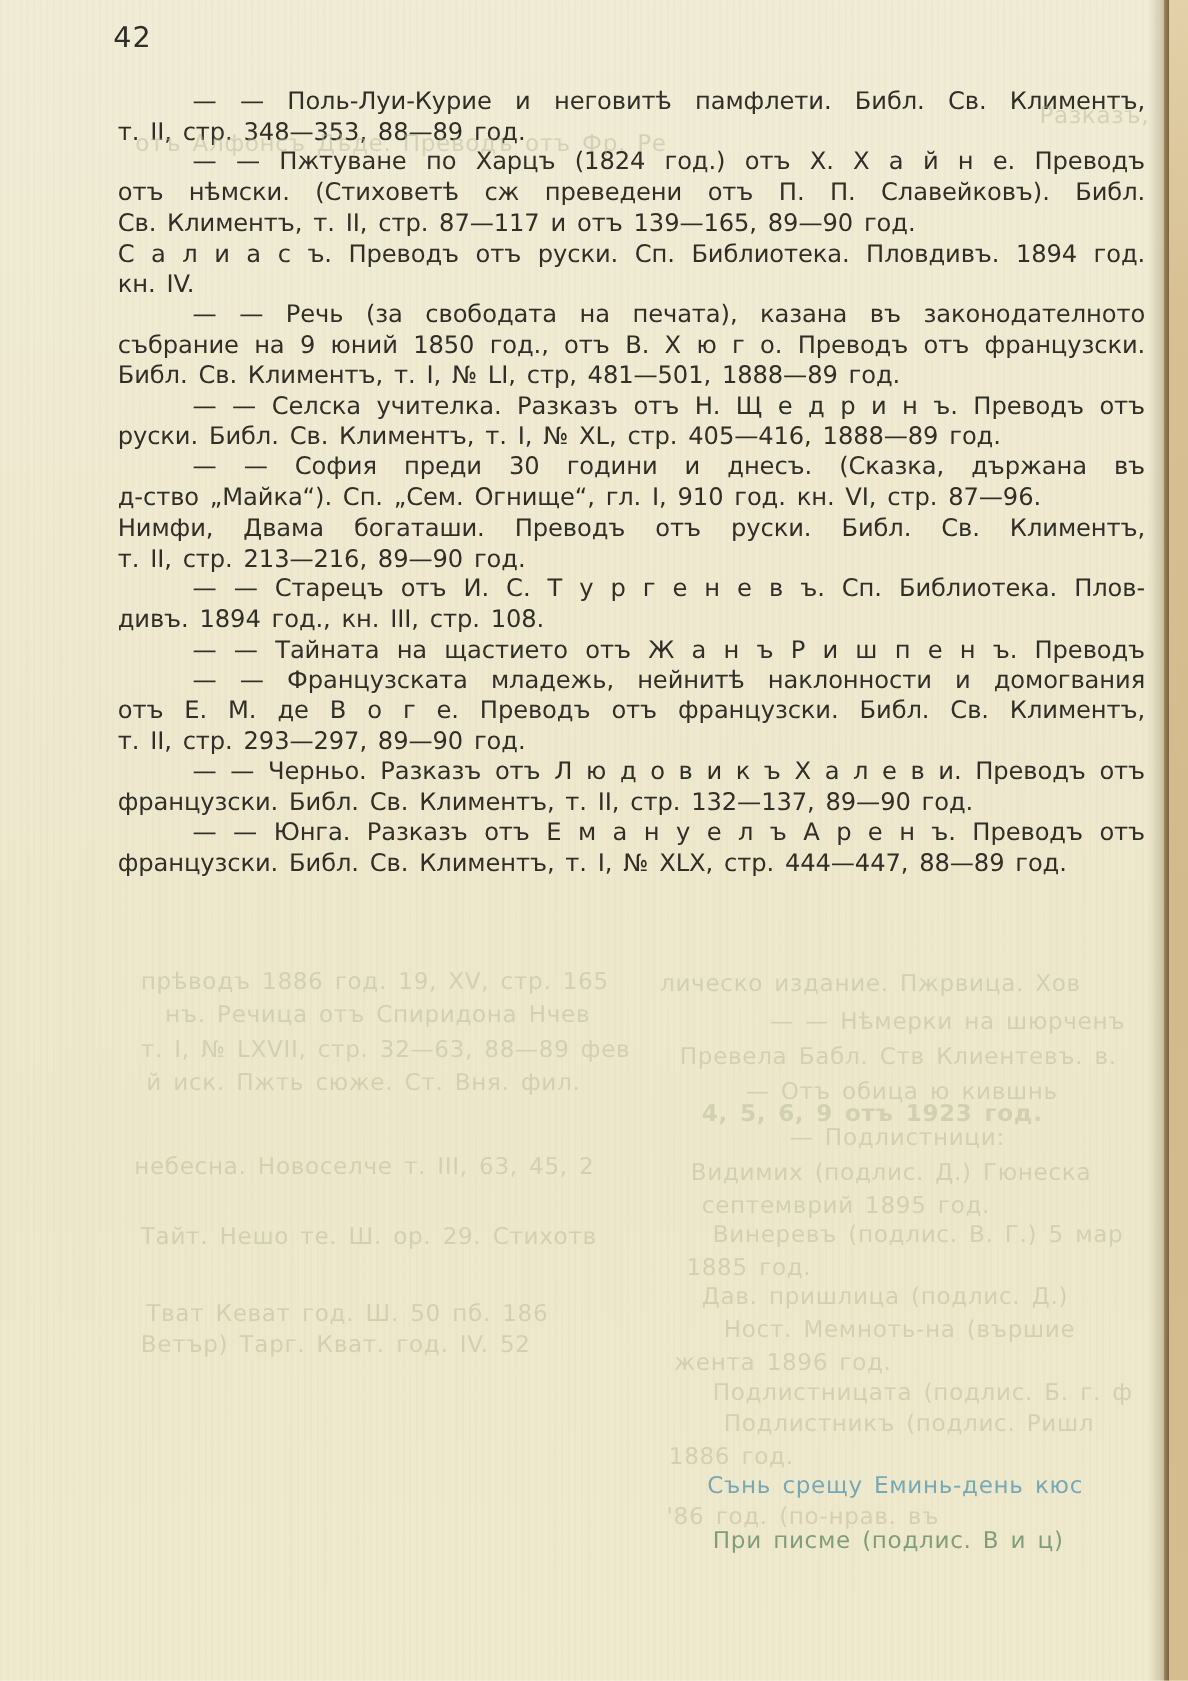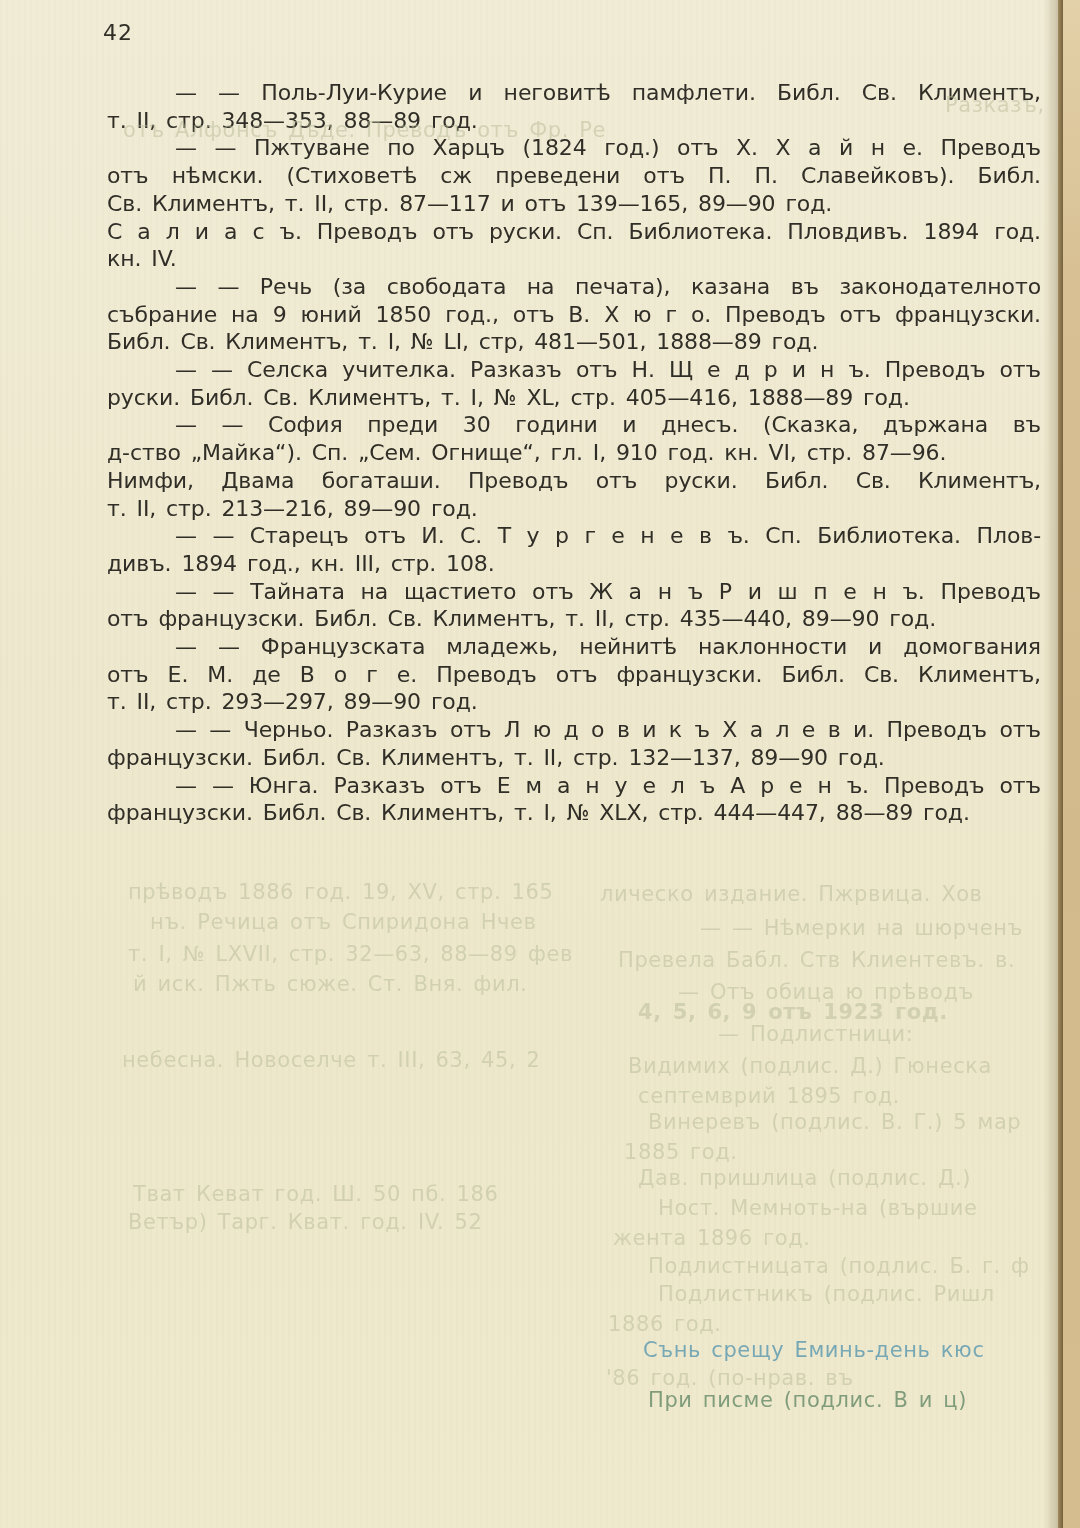--- a/index.html
+++ b/index.html
@@ -23,21 +23,21 @@
     position: absolute; top: 0; right: 17px; width: 5px; height: 100%;
     background: linear-gradient(90deg, #a08a5e, #76613e);
   }
   .edge-shadow {
     position: absolute; top: 0; right: 22px; width: 14px; height: 100%;
     background: linear-gradient(90deg, rgba(110,92,55,0) 0%, rgba(110,92,55,0.28) 100%);
   }
 
   .page-number {
     position: absolute; left: 103px; top: 20px;
-    font-size: 22px; color: #3a3830; letter-spacing: 1px;
+    font-size: 26px; color: #3a3830; letter-spacing: 1px;
   }
 
   .text-block {
     position: absolute; left: 107px; top: 79px; width: 934px;
     color: #302e27;
     font-size: 22px; line-height: 27.7px;
     letter-spacing: -0.1px; word-spacing: 3px;
   }
   .line { text-align: justify; text-align-last: justify; }
   .line.last { text-align: justify; text-align-last: left; }
@@ -72,47 +72,47 @@
       <div class="line last">Библ. Св. Климентъ, т. I, № LI, стр, 481—501, 1888—89 год.</div>
       <div class="line first">— — Селска учителка. Разказъ отъ Н. Щ е д р и н ъ. Преводъ отъ</div>
       <div class="line last">руски. Библ. Св. Климентъ, т. I, № XL, стр. 405—416, 1888—89 год.</div>
       <div class="line first">— — София преди 30 години и днесъ. (Сказка, държана въ</div>
       <div class="line last">д-ство „Майка“). Сп. „Сем. Огнище“, гл. I, 910 год. кн. VI, стр. 87—96.</div>
       <div class="line">Нимфи, Двама богаташи. Преводъ отъ руски. Библ. Св. Климентъ,</div>
       <div class="line last">т. II, стр. 213—216, 89—90 год.</div>
       <div class="line first">— — Старецъ отъ И. С. Т у р г е н е в ъ. Сп. Библиотека. Плов-</div>
       <div class="line last">дивъ. 1894 год., кн. III, стр. 108.</div>
       <div class="line first">— — Тайната на щастието отъ Ж а н ъ  Р и ш п е н ъ. Преводъ</div>
-      <div class="line last">отъ французски. Библ. Св. Климентъ, т. II, стр. 435—440, 89—90 год.</div>
       <div class="line first">— — Французската младежь, нейнитѣ наклонности и домогвания</div>
       <div class="line">отъ Е. М. де В о г е. Преводъ отъ французски. Библ. Св. Климентъ,</div>
       <div class="line last">т. II, стр. 293—297, 89—90 год.</div>
       <div class="line first">— — Черньо. Разказъ отъ Л ю д о в и к ъ  Х а л е в и. Преводъ отъ</div>
       <div class="line last">французски. Библ. Св. Климентъ, т. II, стр. 132—137, 89—90 год.</div>
       <div class="line first">— — Юнга. Разказъ отъ Е м а н у е л ъ  А р е н ъ. Преводъ отъ</div>
       <div class="line last">французски. Библ. Св. Климентъ, т. I, № XLX, стр. 444—447, 88—89 год.</div>
     </div>
 
   <div class="ghost-layer">
       <div class="ghost" style="left: 945px; top: 93px; color: rgb(183, 186, 152);">Разказъ,</div>
       <div class="ghost" style="left: 123px; top: 118px; color: rgb(183, 186, 152);">отъ Алфонсъ Дѣде. Преводъ отъ Фр. Ре</div>
       <div class="ghost" style="left: 128px; top: 880px; color: rgb(183, 186, 152);">прѣводъ 1886 год. 19, XV, стр. 165</div>
       <div class="ghost" style="left: 600px; top: 882px; color: rgb(183, 186, 152);">лическо издание. Пжрвица. Хов</div>
       <div class="ghost" style="left: 150px; top: 910px; color: rgb(183, 186, 152);">нъ. Речица отъ Спиридона Нчев</div>
       <div class="ghost" style="left: 700px; top: 916px; color: rgb(183, 186, 152);">— — Нѣмерки на шюрченъ</div>
       <div class="ghost" style="left: 128px; top: 942px; color: rgb(183, 186, 152);">т. I, № LXVII, стр. 32—63, 88—89 фев</div>
       <div class="ghost" style="left: 618px; top: 948px; color: rgb(183, 186, 152);">Превела Бабл. Ств Клиентевъ. в.</div>
       <div class="ghost" style="left: 133px; top: 972px; color: rgb(183, 186, 152);">й иск. Пжть сюже. Ст. Вня. фил.</div>
-      <div class="ghost" style="left: 678px; top: 980px; color: rgb(183, 186, 152);">— Отъ обица ю прѣводъ</div>
+      <div class="ghost" style="left: 678px; top: 980px; color: rgb(183, 186, 152);">— Отъ обица ю кившнь</div>
       <div class="ghost" style="left: 638px; top: 1000px; color: rgb(183, 186, 152); font-weight: bold;">4, 5, 6, 9 отъ 1923 год.</div>
       <div class="ghost" style="left: 718px; top: 1022px; color: rgb(183, 186, 152);">— Подлистници:</div>
       <div class="ghost" style="left: 122px; top: 1048px; color: rgb(183, 186, 152);">небесна. Новоселче т. III, 63, 45, 2</div>
       <div class="ghost" style="left: 628px; top: 1054px; color: rgb(183, 186, 152);">Видимих (подлис. Д.) Гюнеска</div>
       <div class="ghost" style="left: 638px; top: 1084px; color: rgb(183, 186, 152);">септемврий 1895 год.</div>
       <div class="ghost" style="left: 648px; top: 1110px; color: rgb(183, 186, 152);">Винеревъ (подлис. В. Г.) 5 мар</div>
+      <div class="ghost" style="left: 128px; top: 1112px; color: rgb(183, 186, 152);">Тайт. Нешо те. Ш. ор. 29. Стихотв</div>
       <div class="ghost" style="left: 624px; top: 1140px; color: rgb(183, 186, 152);">1885 год.</div>
       <div class="ghost" style="left: 638px; top: 1166px; color: rgb(183, 186, 152);">Дав. пришлица (подлис. Д.)</div>
       <div class="ghost" style="left: 133px; top: 1182px; color: rgb(183, 186, 152);">Тват Кеват год. Ш. 50 пб. 186</div>
       <div class="ghost" style="left: 658px; top: 1196px; color: rgb(183, 186, 152);">Ност. Мемноть-на (вършие</div>
       <div class="ghost" style="left: 128px; top: 1210px; color: rgb(183, 186, 152);">Ветър) Тарг. Кват. год. IV. 52</div>
       <div class="ghost" style="left: 613px; top: 1226px; color: rgb(183, 186, 152);">жента 1896 год.</div>
       <div class="ghost" style="left: 648px; top: 1254px; color: rgb(183, 186, 152);">Подлистницата (подлис. Б. г. ф</div>
       <div class="ghost" style="left: 658px; top: 1282px; color: rgb(183, 186, 152);">Подлистникъ (подлис. Ришл</div>
       <div class="ghost" style="left: 608px; top: 1312px; color: rgb(183, 186, 152);">1886 год.</div>
       <div class="ghost" style="left: 643px; top: 1338px; color: #0369a1;">Сънь срещу Еминь-день кюс</div>

